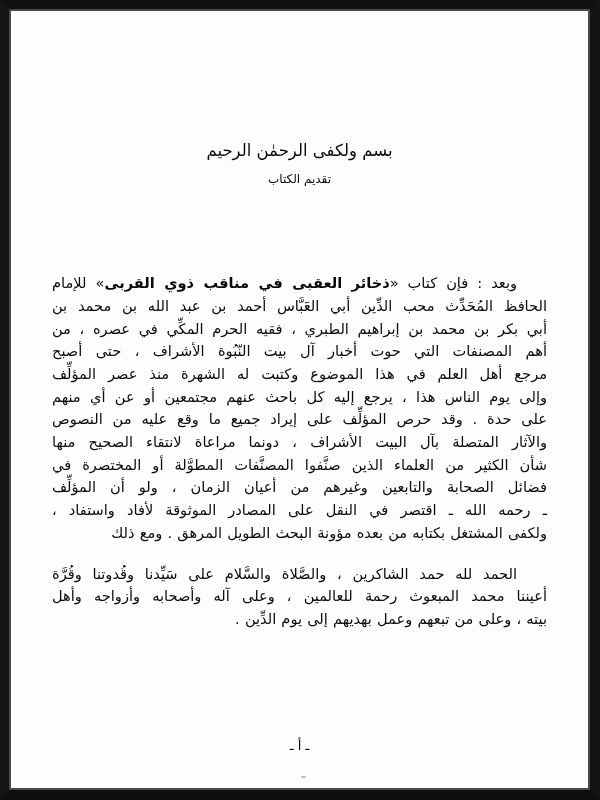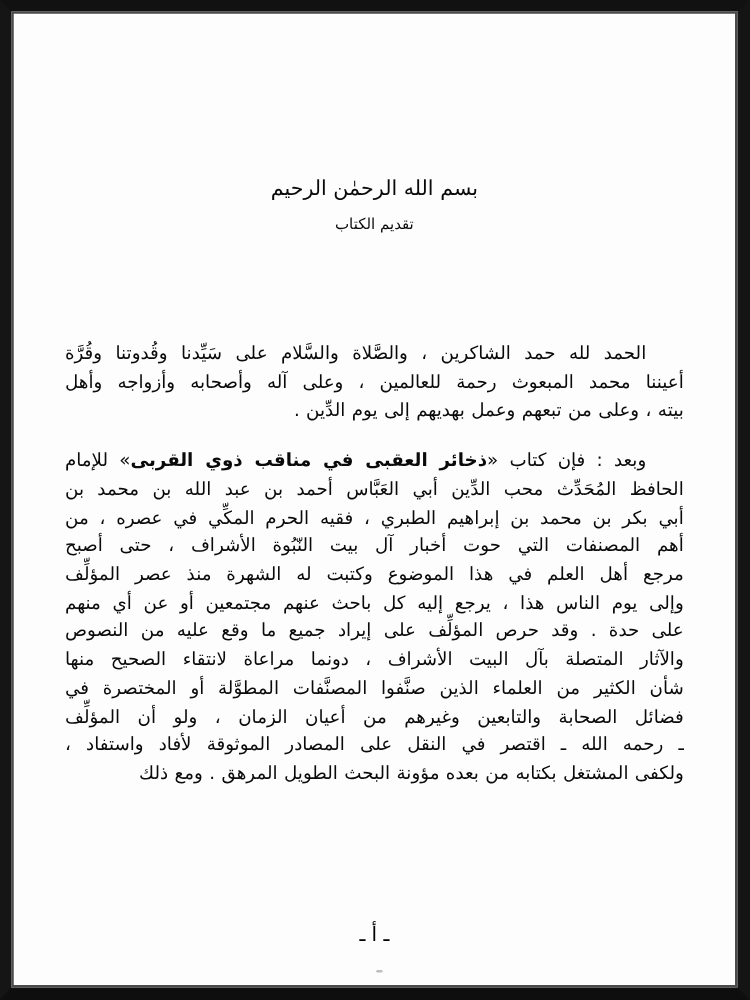--- a/index.html
+++ b/index.html
@@ -117,21 +117,21 @@
     font-weight: bold;
   }
 
   .folio {
     position: absolute;
     left: 0;
     right: 0;
     top: 726px;
     text-align: center;
     font-family: "DejaVu Sans", "Liberation Sans", sans-serif;
-    font-size: 16px;
+    font-size: 13px;
     color: #000000;
     letter-spacing: 2px;
   }
 
   
   .speck {
     position: absolute;
     left: 289px;
     top: 764px;
     width: 5px;
@@ -145,44 +145,44 @@
 
 <div class="page">
 
   <div class="scan-frame"></div>
   <div class="scan-frame-inner"></div>
 
   <div class="paper">
     <div class="content">
 
       <div class="header-block">
-        <div class="basmala">بسم الله الرحمٰن الرحيم</div>
+        <div class="basmala">بسم ولكفى الرحمٰن الرحيم</div>
         <div class="title-line">تقديم الكتاب</div>
       </div>
 
       <div class="body-block">
-        <p class="para" id="para-0">
-            <span class="line"><span class="indent"></span><span>الحمد لله حمد الشاكرين ، والصَّلاة والسَّلام على سَيِّدنا وقُدوتنا وقُرَّة</span></span>
-            <span class="line"><span>أعيننا محمد المبعوث رحمة للعالمين ، وعلى آله وأصحابه وأزواجه وأهل</span></span>
-            <span class="line last"><span>بيته ، وعلى من تبعهم وعمل بهديهم إلى يوم الدِّين .</span></span>
-          </p>
         <p class="para" id="para-1">
             <span class="line"><span class="indent"></span><span>وبعد : فإن كتاب «</span><span class="booktitle">ذخائر العقبى في مناقب ذوي القربى</span><span>» للإمام</span></span>
             <span class="line"><span>الحافظ المُحَدِّث محب الدِّين أبي العَبَّاس أحمد بن عبد الله بن محمد بن</span></span>
             <span class="line"><span>أبي بكر بن محمد بن إبراهيم الطبري ، فقيه الحرم المكِّي في عصره ، من</span></span>
             <span class="line"><span>أهم المصنفات التي حوت أخبار آل بيت النّبُوة الأشراف ، حتى أصبح</span></span>
             <span class="line"><span>مرجع أهل العلم في هذا الموضوع وكتبت له الشهرة منذ عصر المؤلِّف</span></span>
             <span class="line"><span>وإلى يوم الناس هذا ، يرجع إليه كل باحث عنهم مجتمعين أو عن أي منهم</span></span>
             <span class="line"><span>على حدة . وقد حرص المؤلِّف على إيراد جميع ما وقع عليه من النصوص</span></span>
             <span class="line"><span>والآثار المتصلة بآل البيت الأشراف ، دونما مراعاة لانتقاء الصحيح منها</span></span>
             <span class="line"><span>شأن الكثير من العلماء الذين صنَّفوا المصنَّفات المطوَّلة أو المختصرة في</span></span>
             <span class="line"><span>فضائل الصحابة والتابعين وغيرهم من أعيان الزمان ، ولو أن المؤلِّف</span></span>
             <span class="line"><span>ـ رحمه الله ـ اقتصر في النقل على المصادر الموثوقة لأفاد واستفاد ،</span></span>
             <span class="line last"><span>ولكفى المشتغل بكتابه من بعده مؤونة البحث الطويل المرهق . ومع ذلك</span></span>
           </p>
+        <p class="para" id="para-0">
+            <span class="line"><span class="indent"></span><span>الحمد لله حمد الشاكرين ، والصَّلاة والسَّلام على سَيِّدنا وقُدوتنا وقُرَّة</span></span>
+            <span class="line"><span>أعيننا محمد المبعوث رحمة للعالمين ، وعلى آله وأصحابه وأزواجه وأهل</span></span>
+            <span class="line last"><span>بيته ، وعلى من تبعهم وعمل بهديهم إلى يوم الدِّين .</span></span>
+          </p>
       </div>
 
       <div class="folio">ـ أ ـ</div>
 
       <div class="speck"></div>
     </div>
   </div>
 </div>
 
 </body></html>

